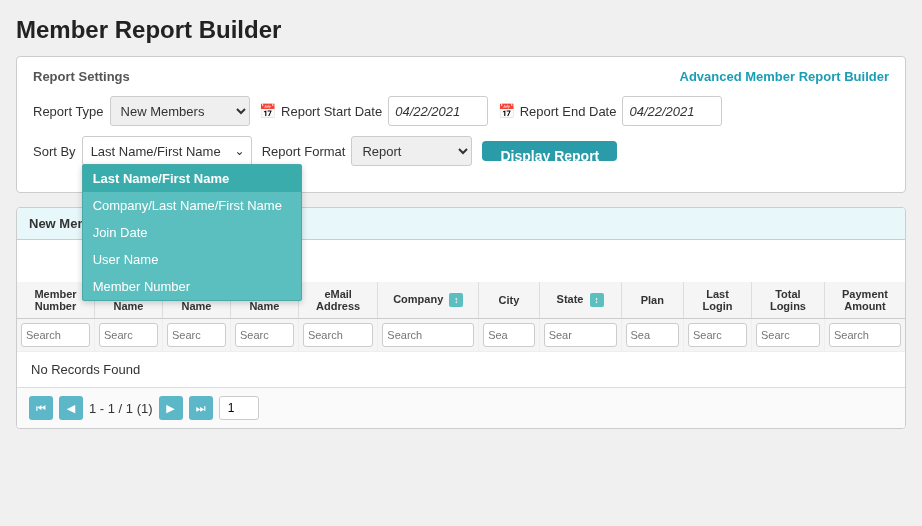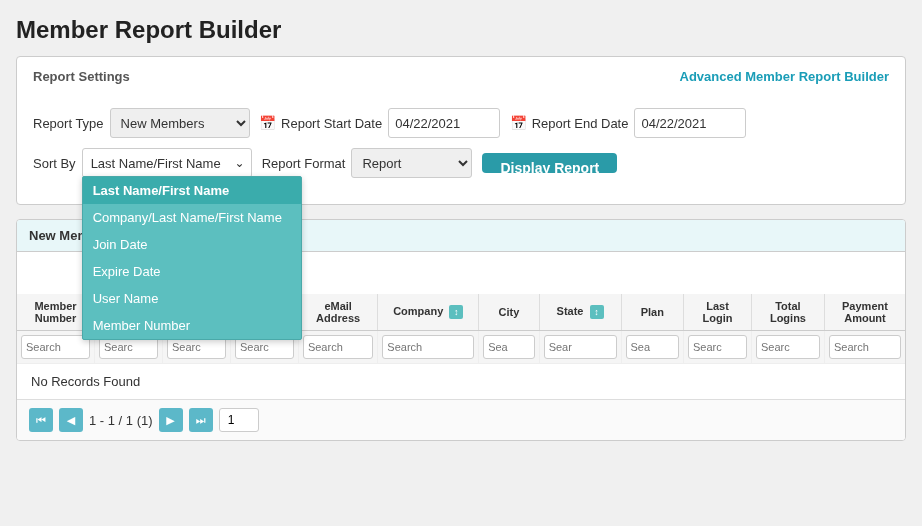--- a/index.html
+++ b/index.html
@@ -20,21 +20,21 @@
       background: #fff;
       border: 1px solid #ccc;
       border-radius: 4px;
       padding: 12px 16px 16px;
       position: relative;
     }
     .panel-header {
       display: flex;
       justify-content: space-between;
       align-items: center;
-      margin-bottom: 24px;
+      margin-bottom: 12px;
     }
     .panel-header-title {
       font-weight: bold;
       color: #555;
       font-size: 13px;
     }
     .advanced-link {
       color: #1a9db7;
       font-weight: bold;
       font-size: 13px;
@@ -66,21 +66,21 @@
     select, input[type="text"] {
       border: 1px solid #ccc;
       border-radius: 3px;
       padding: 4px 6px;
       font-size: 13px;
       color: #333;
       height: 30px;
     }
     .report-type-select { width: 140px; }
     .report-format-select { width: 121px; }
-    .date-input { width: 112px; }
+    .date-input { width: 100px; font-style: italic; }
     .calendar-icon {
       color: #5cb8c9;
       font-size: 14px;
     }
     .display-report-btn {
       background: #2a9ba8;
       color: #fff;
       border: none;
       border-radius: 4px;
       padding: 7px 18px;
@@ -294,21 +294,20 @@
       <span class="field-label">Sort By</span>
       <div class="sort-by-container">
         <div class="sort-by-select-display">
           <span>Last Name/First Name</span>
         </div>
 
         <div class="dropdown-open">
           <div class="dropdown-item selected">Last Name/First Name</div>
           <div class="dropdown-item">Company/Last Name/First Name</div>
           <div class="dropdown-item">Join Date</div>
-          <div class="dropdown-item">Expire Date</div>
           <div class="dropdown-item">User Name</div>
           <div class="dropdown-item">Member Number</div>
         </div>
       </div>
     </div>
 
     <div class="field-group">
       <span class="field-label">Report Format</span>
       <select class="report-format-select">
         <option>Report</option>

